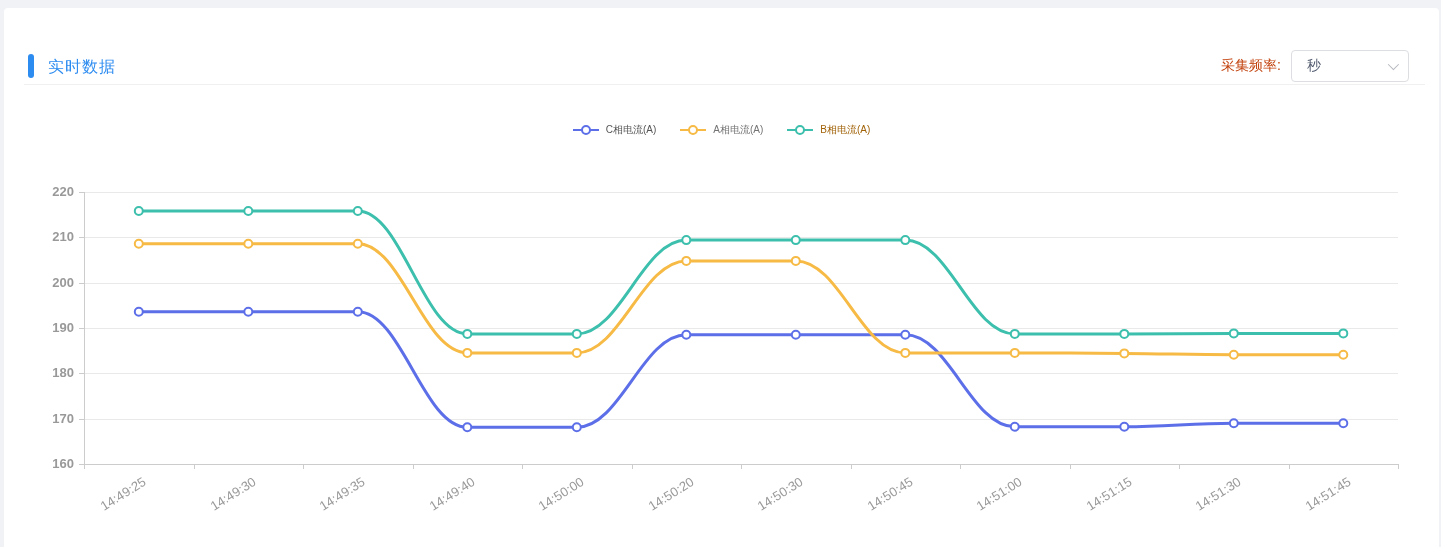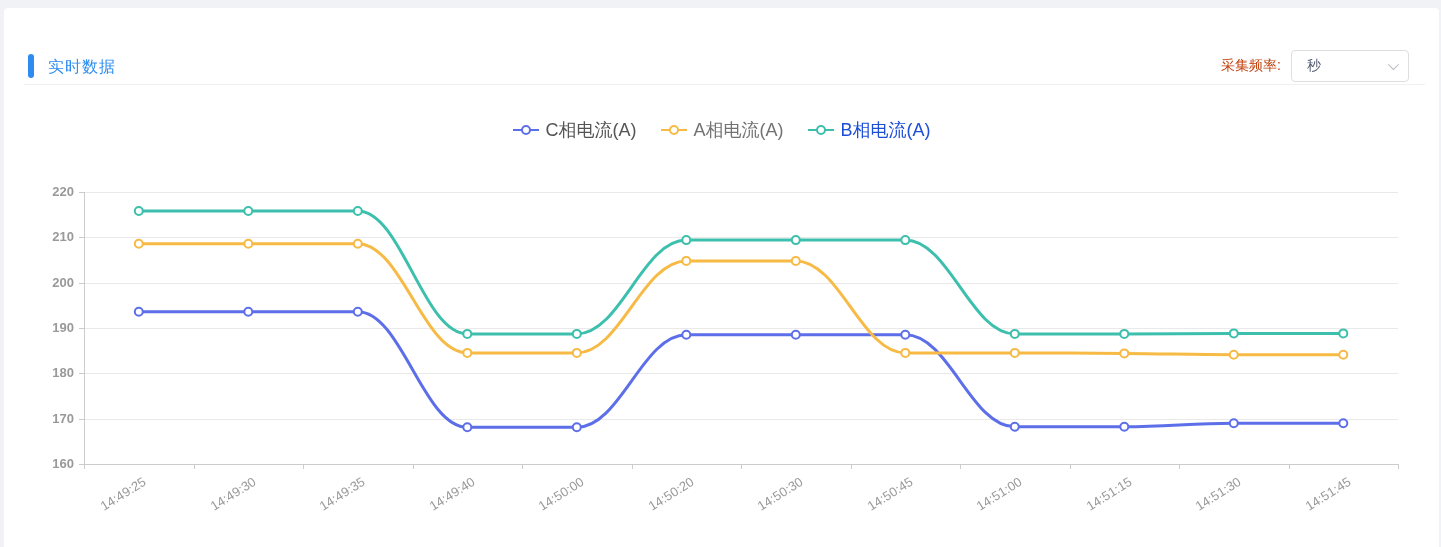--- a/index.html
+++ b/index.html
@@ -56,21 +56,21 @@
     gap: 24px; height: 20px;
   }
   .legend-item { display: flex; align-items: center; cursor: pointer; }
   .legend-marker { position: relative; width: 26px; height: 12px; margin-right: 7px; }
   .legend-line { position: absolute; left: 0; top: 5px; width: 26px; height: 2px; }
   .legend-circle {
     position: absolute; left: 8px; top: 1px;
     width: 10px; height: 10px; border-radius: 50%;
     background: #fff; border-width: 2px; border-style: solid;
   }
-  .legend-label { font-size: 18px; color: #555555; }
+  .legend-label { font-size: 10px; color: #555555; }
   
   .chart { position: absolute; inset: 0; pointer-events: none; }
   .chart svg { position: absolute; left: 0; top: 0; }
   .xlabel {
     position: absolute; width: 200px; text-align: right;
     font-size: 13px; color: #999999;
   }
   .xlabel span { display: inline-block; transform: rotate(-32deg); transform-origin: 100% 0; white-space: nowrap; }
   .ylabel {
     position: absolute; width: 50px; text-align: right;
@@ -109,21 +109,21 @@
           <span class="legend-line" style="background: rgb(246, 186, 69);"></span>
           <span class="legend-circle" style="border-color: rgb(246, 186, 69);"></span>
         </span>
         <span class="legend-label" style="color: #737373;">A相电流(A)</span>
       </div>
       <div class="legend-item">
         <span class="legend-marker">
           <span class="legend-line" style="background: rgb(60, 191, 172);"></span>
           <span class="legend-circle" style="border-color: rgb(60, 191, 172);"></span>
         </span>
-        <span class="legend-label" style="color: #1d4ed8;">B相电流(A)</span>
+        <span class="legend-label" style="color: #a16207;">B相电流(A)</span>
       </div>
     </div>
 
   <div class="chart" id="chart">
       <svg width="1435" height="539" viewBox="0 0 1435 539">
         <line x1="80" y1="411.5" x2="1394" y2="411.5" stroke="#e9e9e9" stroke-width="1" shape-rendering="crispEdges"></line>
         <line x1="80" y1="365.5" x2="1394" y2="365.5" stroke="#e9e9e9" stroke-width="1" shape-rendering="crispEdges"></line>
         <line x1="80" y1="320.5" x2="1394" y2="320.5" stroke="#e9e9e9" stroke-width="1" shape-rendering="crispEdges"></line>
         <line x1="80" y1="275.5" x2="1394" y2="275.5" stroke="#e9e9e9" stroke-width="1" shape-rendering="crispEdges"></line>
         <line x1="80" y1="229.5" x2="1394" y2="229.5" stroke="#e9e9e9" stroke-width="1" shape-rendering="crispEdges"></line>

